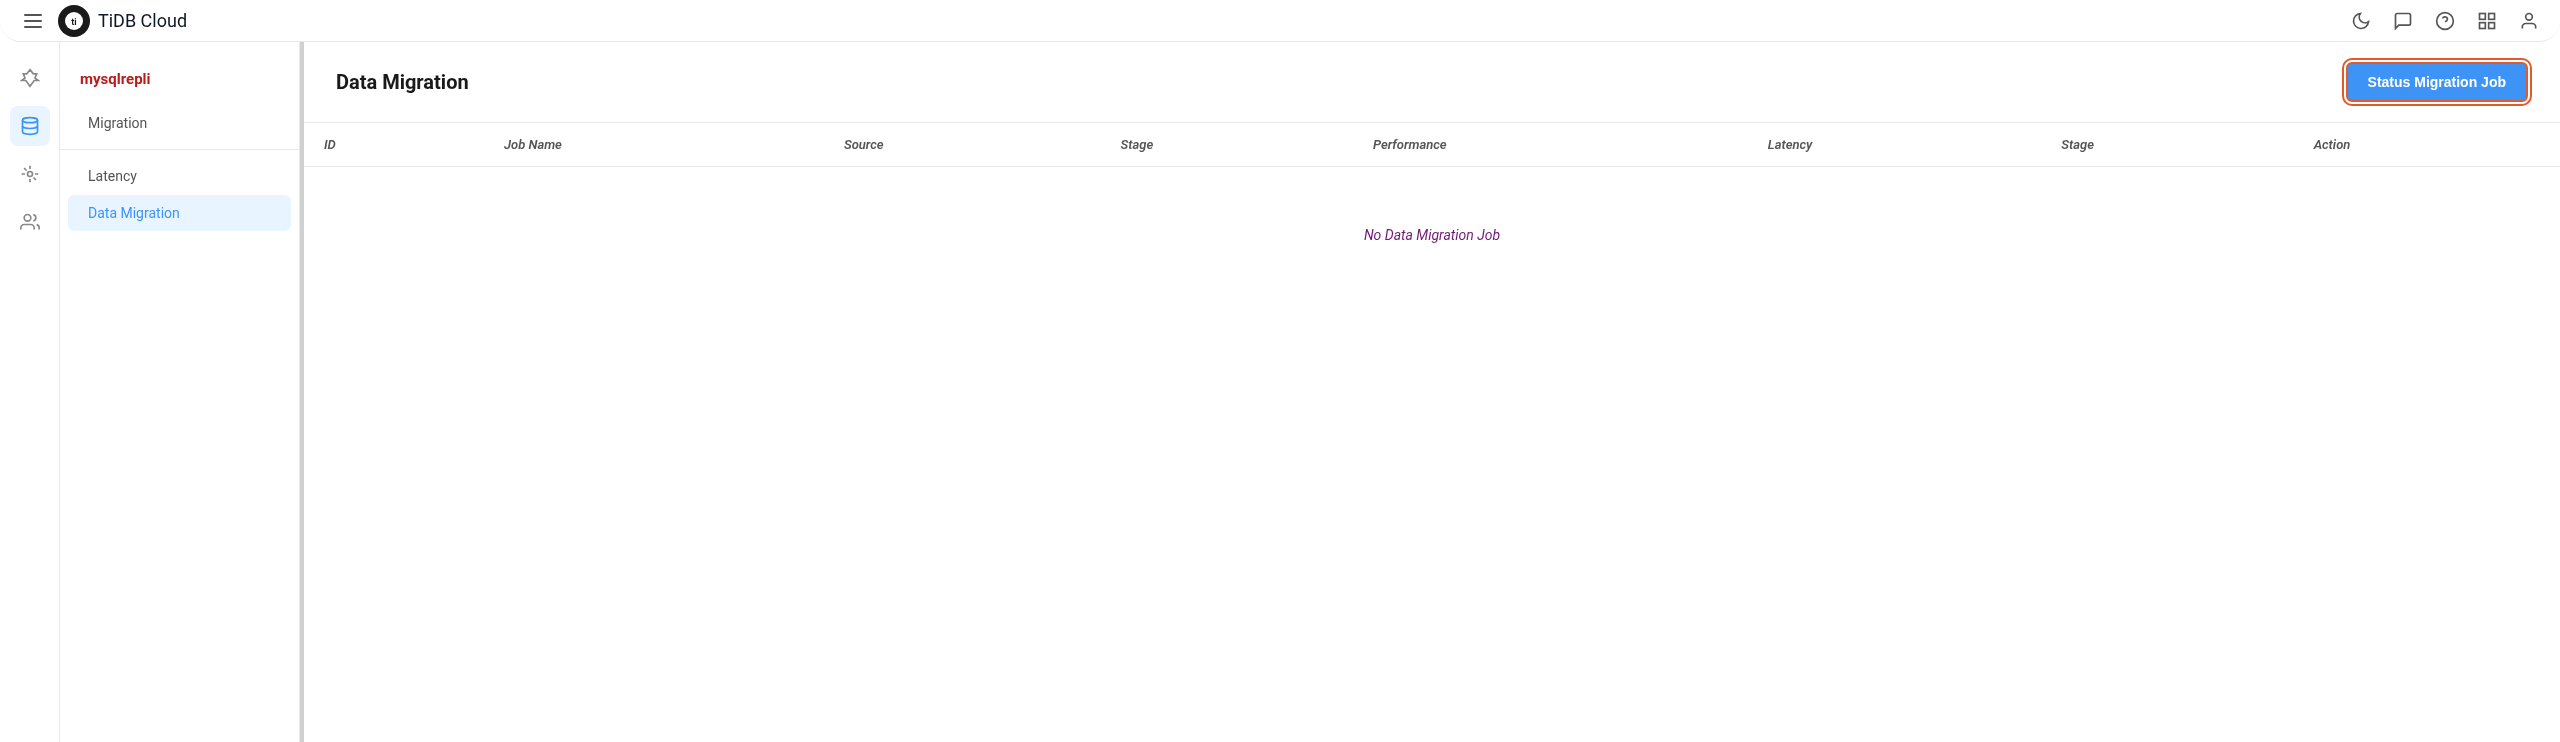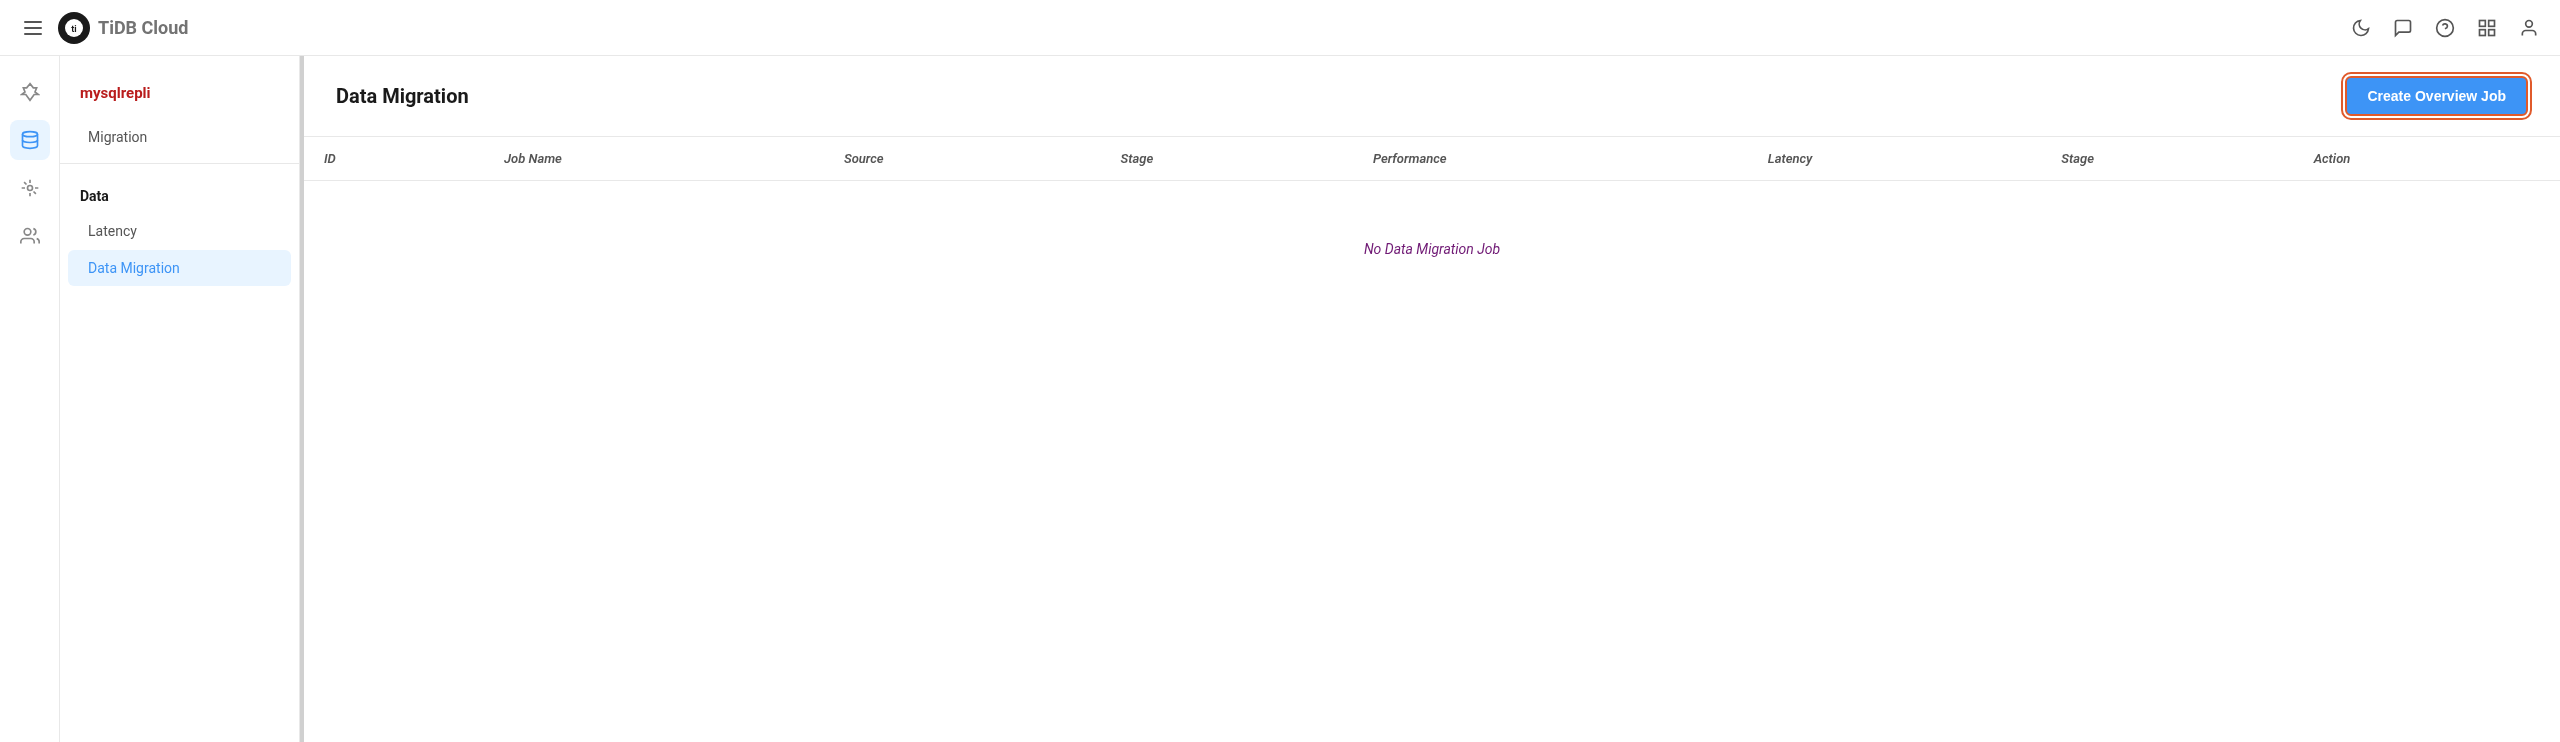--- a/index.html
+++ b/index.html
@@ -8,28 +8,29 @@
       background: #fff;
       color: #333;
       height: 742px;
       overflow: hidden;
       display: flex;
       flex-direction: column;
     }
 
     
     .topbar {
-      height: 56px;
+      height: 42px;
       display: flex;
       align-items: center;
       justify-content: space-between;
       padding: 0 20px;
       border-bottom: 1px solid #e8e8e8;
       background: #fff;
       flex-shrink: 0;
+      border-radius: 25px;
     }
     .topbar-left {
       display: flex;
       align-items: center;
       gap: 12px;
     }
     .hamburger-icon {
       display: flex;
       flex-direction: column;
       gap: 4px;
@@ -55,22 +56,22 @@
       border-radius: 50%;
       display: flex;
       align-items: center;
       justify-content: center;
       color: white;
       font-weight: bold;
       font-size: 14px;
     }
     .brand-name {
       font-size: 18px;
-      font-weight: 700;
-      color: #737373;
+      font-weight: 400;
+      color: #0f172a;
     }
     .topbar-right {
       display: flex;
       align-items: center;
       gap: 20px;
     }
     .topbar-icon {
       width: 22px;
       height: 22px;
       display: flex;
@@ -314,31 +315,30 @@
       </svg>
     </div>
   </nav>
 
   <aside class="nav-sidebar">
     <div class="nav-cluster-name">mysqlrepli</div>
 
     <div class="nav-item">Migration</div>
 
     <div class="nav-divider"></div>
-    <div class="nav-section-title">Data</div>
     <div class="nav-item">Latency</div>
     <div class="nav-item active">Data Migration</div>
   </aside>
 
   <div class="drag-handle"></div>
 
   <main class="main-content">
     <div class="content-header">
       <h1 class="page-title">Data Migration</h1>
-      <button class="create-btn">Create Overview Job</button>
+      <button class="create-btn">Status Migration Job</button>
     </div>
 
     <div class="table-container">
       <table>
         <thead>
           <tr>
             <th>ID</th>
             <th>Job Name</th>
             <th>Source</th>
             <th>Stage</th>

